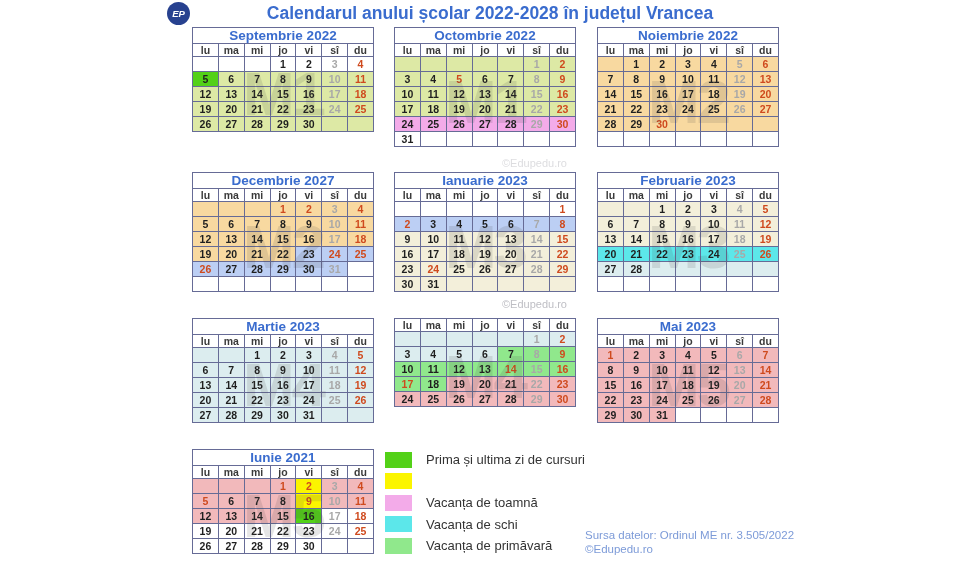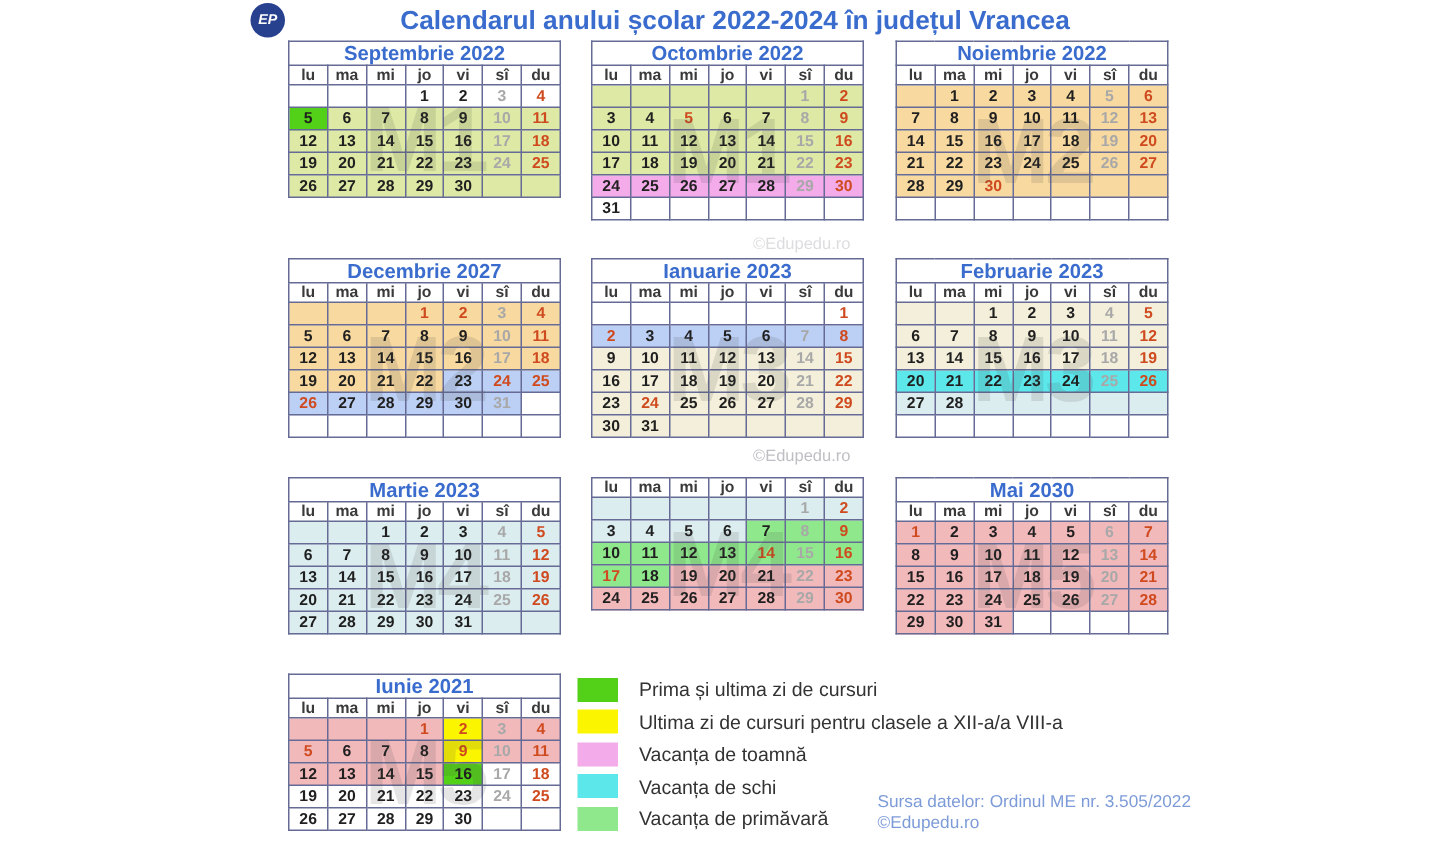--- a/index.html
+++ b/index.html
@@ -39,21 +39,21 @@
   .lg-row { display:flex; align-items:center; height:17px; margin-bottom:4.5px; }
   .sw { width:27px; height:16px; display:inline-block; margin-right:14px; }
   .lg-label { font-size:13px; color:#333; }
   #source { position:absolute; left:585px; top:528px; color:var(--source_blue); font-size:11.5px; line-height:14px; }
 </style>
 </head>
 <body>
 
 <div id="canvas">
   <div class="logo">EP</div>
-  <div class="page-title">Calendarul anului școlar 2022-2024 în județul Vrancea</div>
+  <div class="page-title">Calendarul anului școlar 2022-2028 în județul Vrancea</div>
 
   <div id="calendars">
       <div class="cal" style="left: 192px; top: 27px;">
         <table>
           <tbody>
             <tr>
               <td class="mt" colspan="7">Septembrie 2022</td>
             </tr>
             <tr>
               <td class="dh">lu</td>
@@ -600,21 +600,21 @@
               <td class="dc" style="background:#f2b9bb;color:#cf4a1e">30</td>
             </tr>
           </tbody>
         </table>
         <div class="wm">M4</div>
       </div>
       <div class="cal" style="left: 597px; top: 318px;">
         <table>
           <tbody>
             <tr>
-              <td class="mt" colspan="7">Mai 2030</td>
+              <td class="mt" colspan="7">Mai 2023</td>
             </tr>
             <tr>
               <td class="dh">lu</td>
               <td class="dh">ma</td>
               <td class="dh">mi</td>
               <td class="dh">jo</td>
               <td class="dh">vi</td>
               <td class="dh">sî</td>
               <td class="dh">du</td>
             </tr>
@@ -736,21 +736,20 @@
   <div class="credit credit-oct">©Edupedu.ro</div>
   <div class="credit credit-jan">©Edupedu.ro</div>
 
   <div id="legend">
       <div class="lg-row">
         <span class="sw" style="background:#53d118"></span>
         <span class="lg-label">Prima și ultima zi de cursuri</span>
       </div>
       <div class="lg-row">
         <span class="sw" style="background:#fbf500"></span>
-        <span class="lg-label">Ultima zi de cursuri pentru clasele a XII-a/a VIII-a</span>
       </div>
       <div class="lg-row">
         <span class="sw" style="background:#f3abe9"></span>
         <span class="lg-label">Vacanța de toamnă</span>
       </div>
       <div class="lg-row">
         <span class="sw" style="background:#5ce7ea"></span>
         <span class="lg-label">Vacanța de schi</span>
       </div>
       <div class="lg-row">

